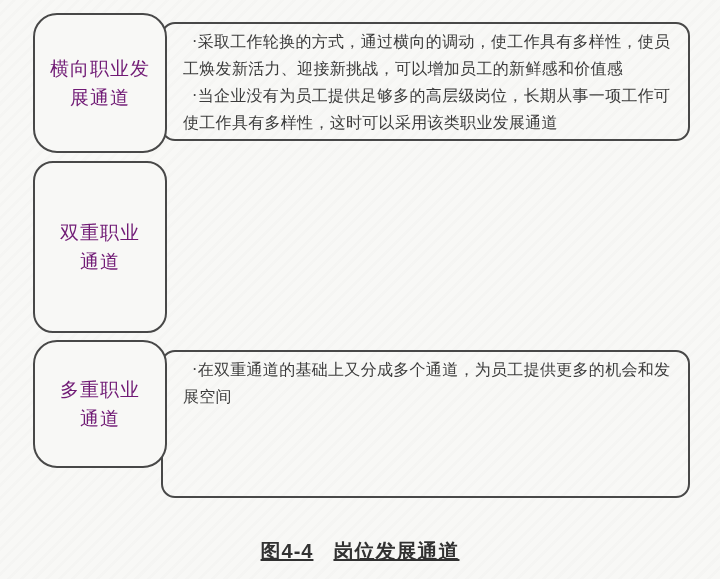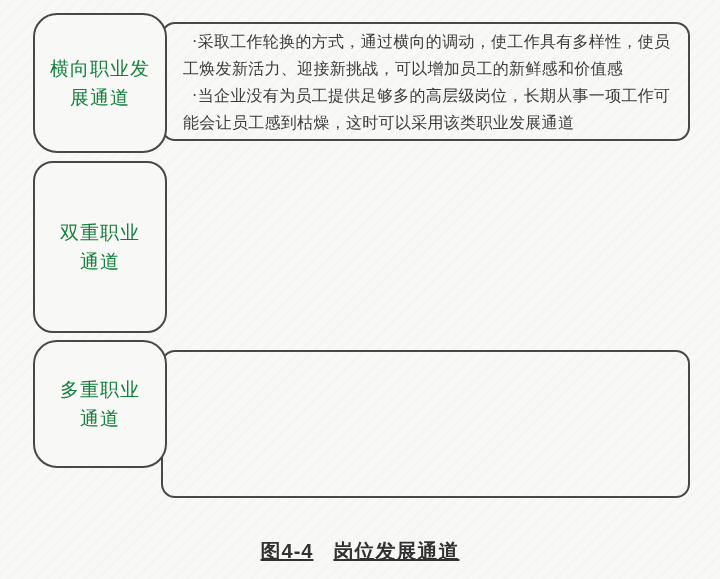--- a/index.html
+++ b/index.html
@@ -28,21 +28,21 @@
     z-index: 2;
     display: flex;
     align-items: center;
     justify-content: center;
   }
   .label-text {
     text-align: center;
     font-size: 19px;
     line-height: 29px;
     letter-spacing: 1px;
-    color: #15803d;
+    color: #701a75;
     white-space: pre-line;
   }
   .content-box {
     position: absolute;
     left: 161px;
     width: 529px;
     box-sizing: border-box;
     border: 2px solid #484848;
     border-radius: 14px;
     background: transparent;
@@ -87,32 +87,34 @@
 <div class="page">
 
   <div class="label-box label-1">
     <div class="label-text">横向职业发
 展通道</div>
   </div>
   <div class="content-box content-1">
     <p>·采取工作轮换的方式，通过横向的调动，使工作具有多样性，使员
 工焕发新活力、迎接新挑战，可以增加员工的新鲜感和价值感</p>
     <p>·当企业没有为员工提供足够多的高层级岗位，长期从事一项工作可
-能会让员工感到枯燥，这时可以采用该类职业发展通道</p>
+使工作具有多样性，这时可以采用该类职业发展通道</p>
   </div>
 
   <div class="label-box label-2">
     <div class="label-text">双重职业
 通道</div>
   </div>
 
   <div class="label-box label-3">
     <div class="label-text">多重职业
 通道</div>
   </div>
   <div class="content-box content-3">
+    <p>·在双重通道的基础上又分成多个通道，为员工提供更多的机会和发
+展空间</p>
   </div>
 
   <div class="figure-caption">
     <span class="fig-number">图4-4</span><span>岗位发展通道</span>
   </div>
 
 </div>
 
 </body></html>

